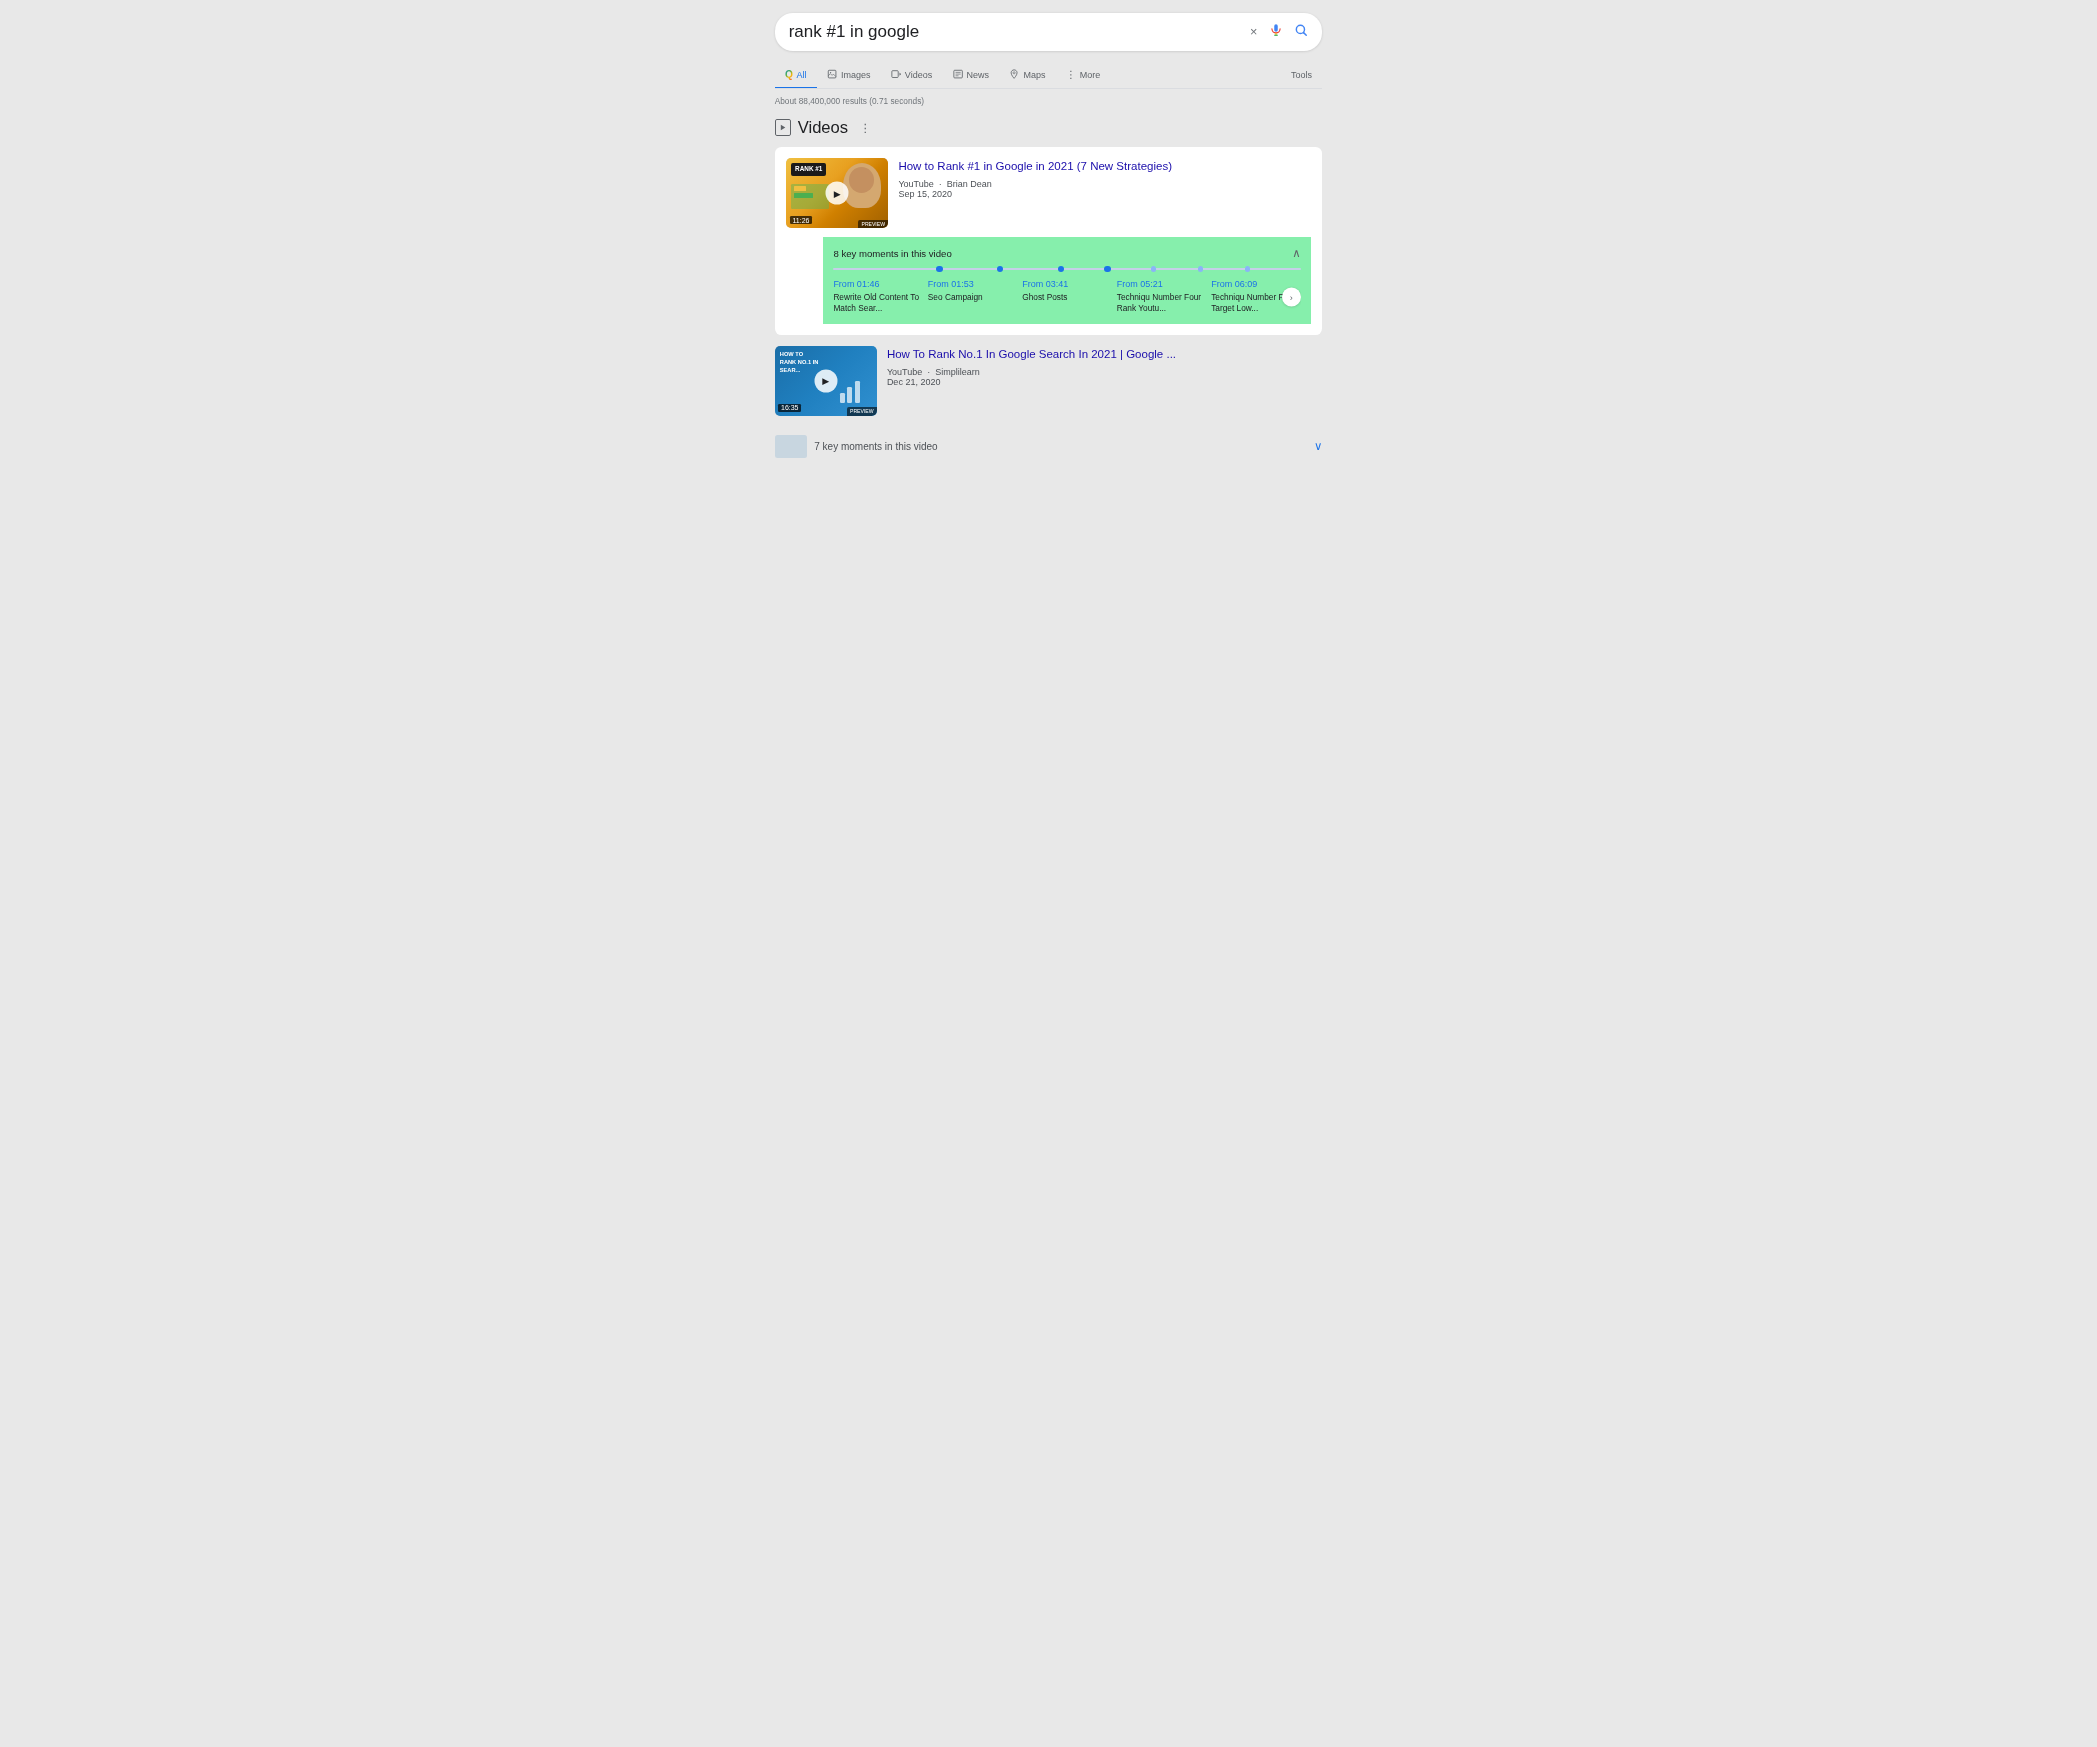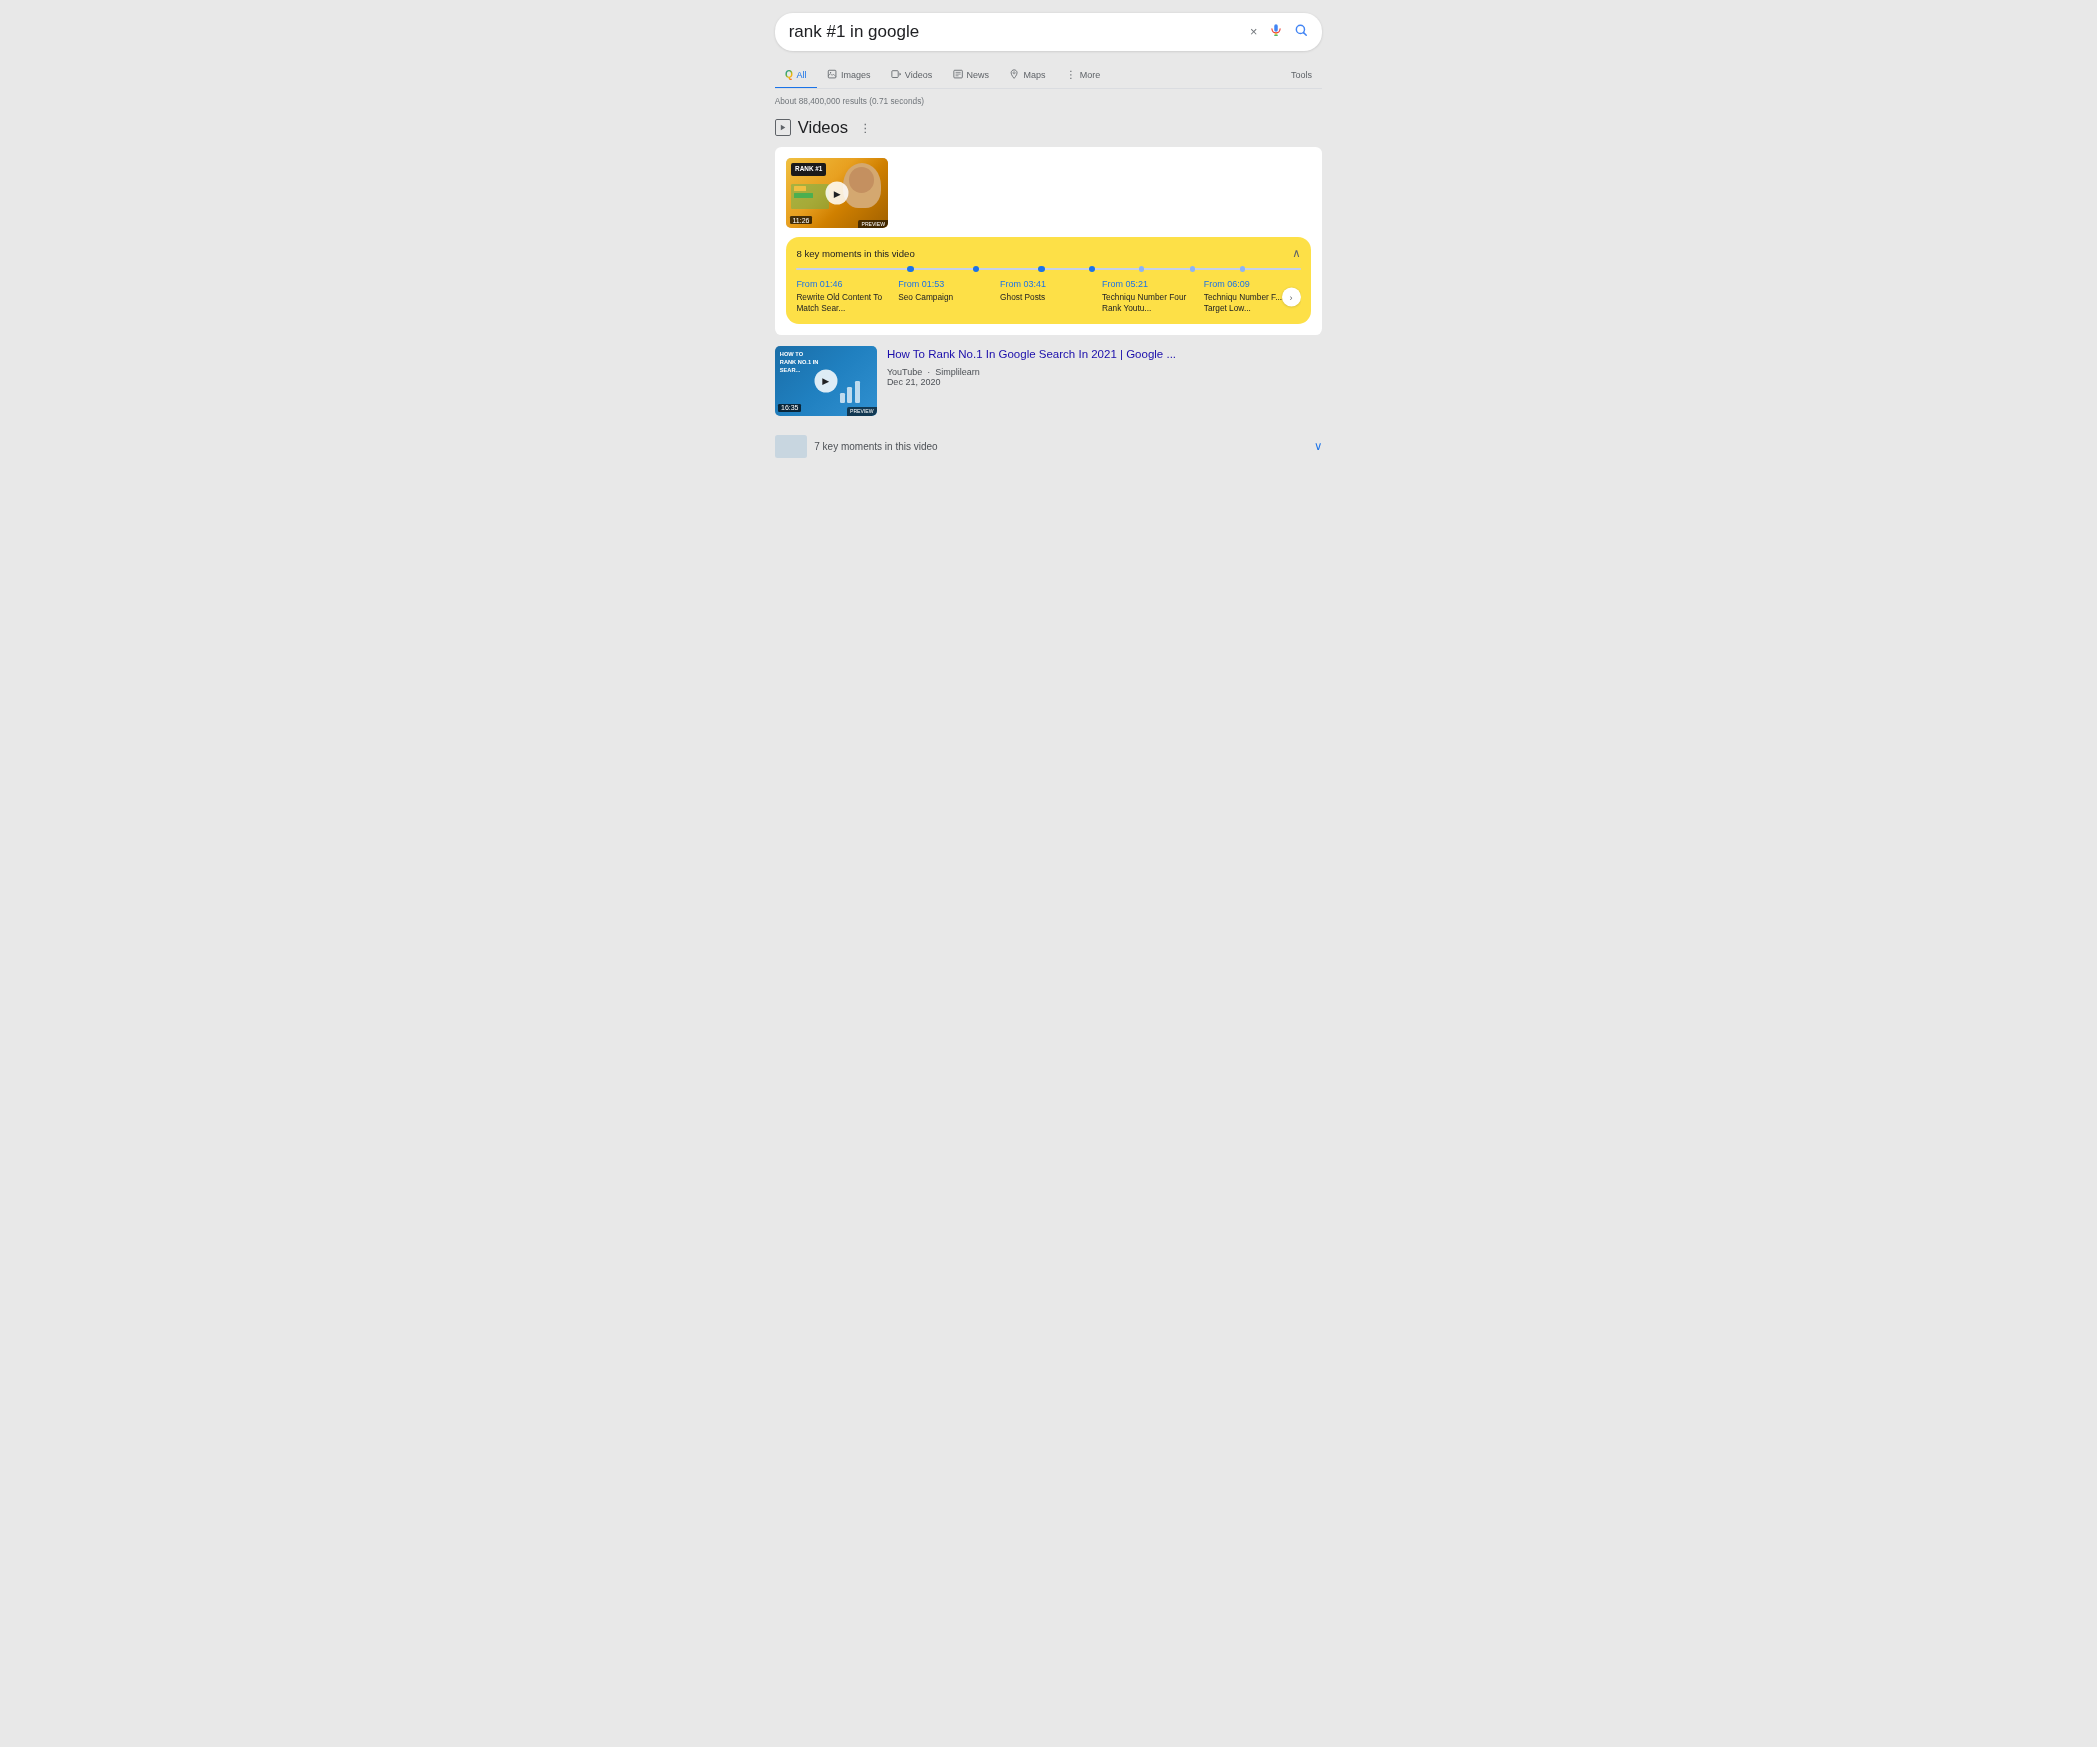--- a/index.html
+++ b/index.html
@@ -203,23 +203,24 @@
     }
     .video-meta .source {
       font-weight: 500;
     }
     .video-meta .dot {
       margin: 0 2.5px;
     }
 
     
     .key-moments-container {
-      background: #fde047;
-      border-radius: 13px;
+      background: #86efac;
+      border-radius: 0;
       padding: 9px 10.2px;
+      margin-left: 37px;
     }
     .key-moments-header {
       display: flex;
       align-items: center;
       justify-content: space-between;
       margin-bottom: 7.6px;
     }
     .key-moments-title {
       font-size: 9.6px;
       color: #202124;
@@ -465,20 +466,31 @@
             <div style="position:absolute;top:2.5px;left:2.5px;width:12.7px;height:5.1px;background:#f0c040;border-radius:0.6px;"></div>
             <div style="position:absolute;top:9px;left:2.5px;width:19px;height:5.1px;background:#4caf50;border-radius:0.6px;"></div>
           </div>
         </div>
         <div class="play-btn">▶</div>
         <div class="video-thumb-duration">11:26</div>
         <div class="video-thumb-preview">PREVIEW</div>
       </div>
     </div>
 
+    <div class="video-info">
+      <a class="video-title-link">How to Rank #1 in Google in 2021 (7 New Strategies)</a>
+      <div class="video-meta">
+        <span class="source">YouTube</span>
+        <span class="dot">·</span>
+        <span>Brian Dean</span>
+      </div>
+      <div class="video-meta">
+        <span>Sep 15, 2020</span>
+      </div>
+    </div>
   </div>
 
   <div class="key-moments-container">
     <div class="key-moments-header">
       <span class="key-moments-title">8 key moments in this video</span>
       <span class="chevron-up">∧</span>
     </div>
 
     <div class="timeline-bar">
       <div class="timeline-dot" style="left: 22%;"></div>

